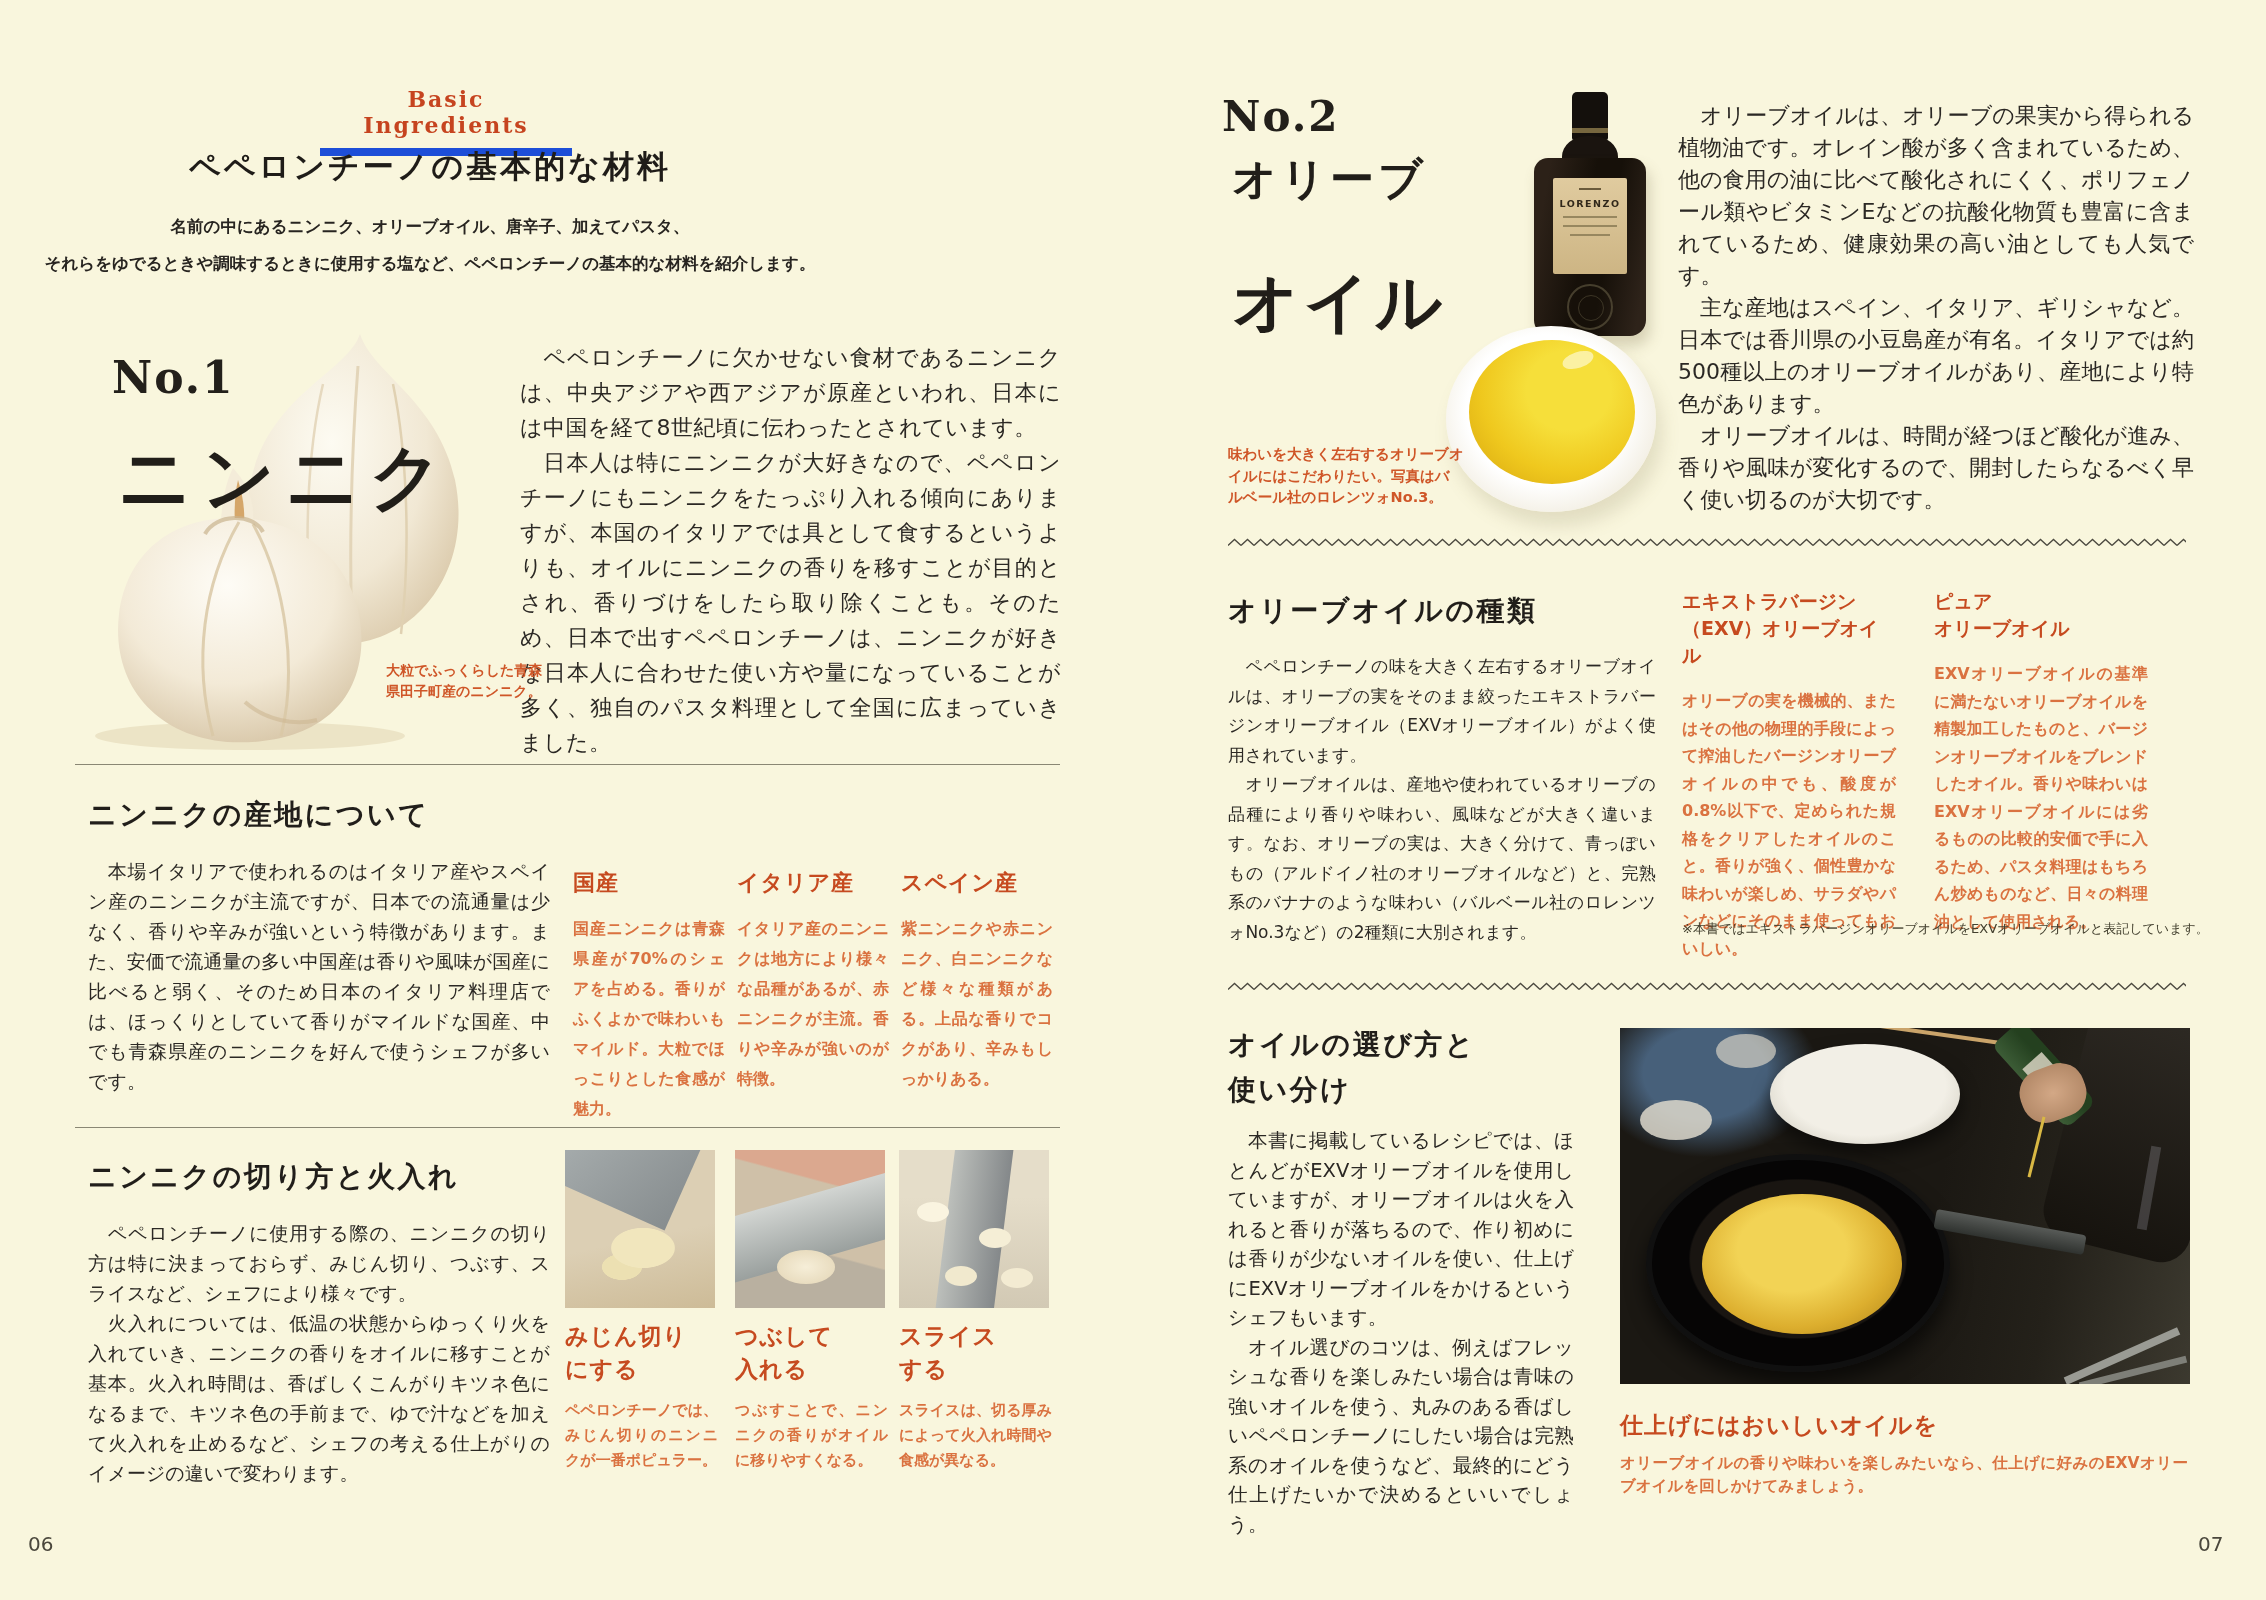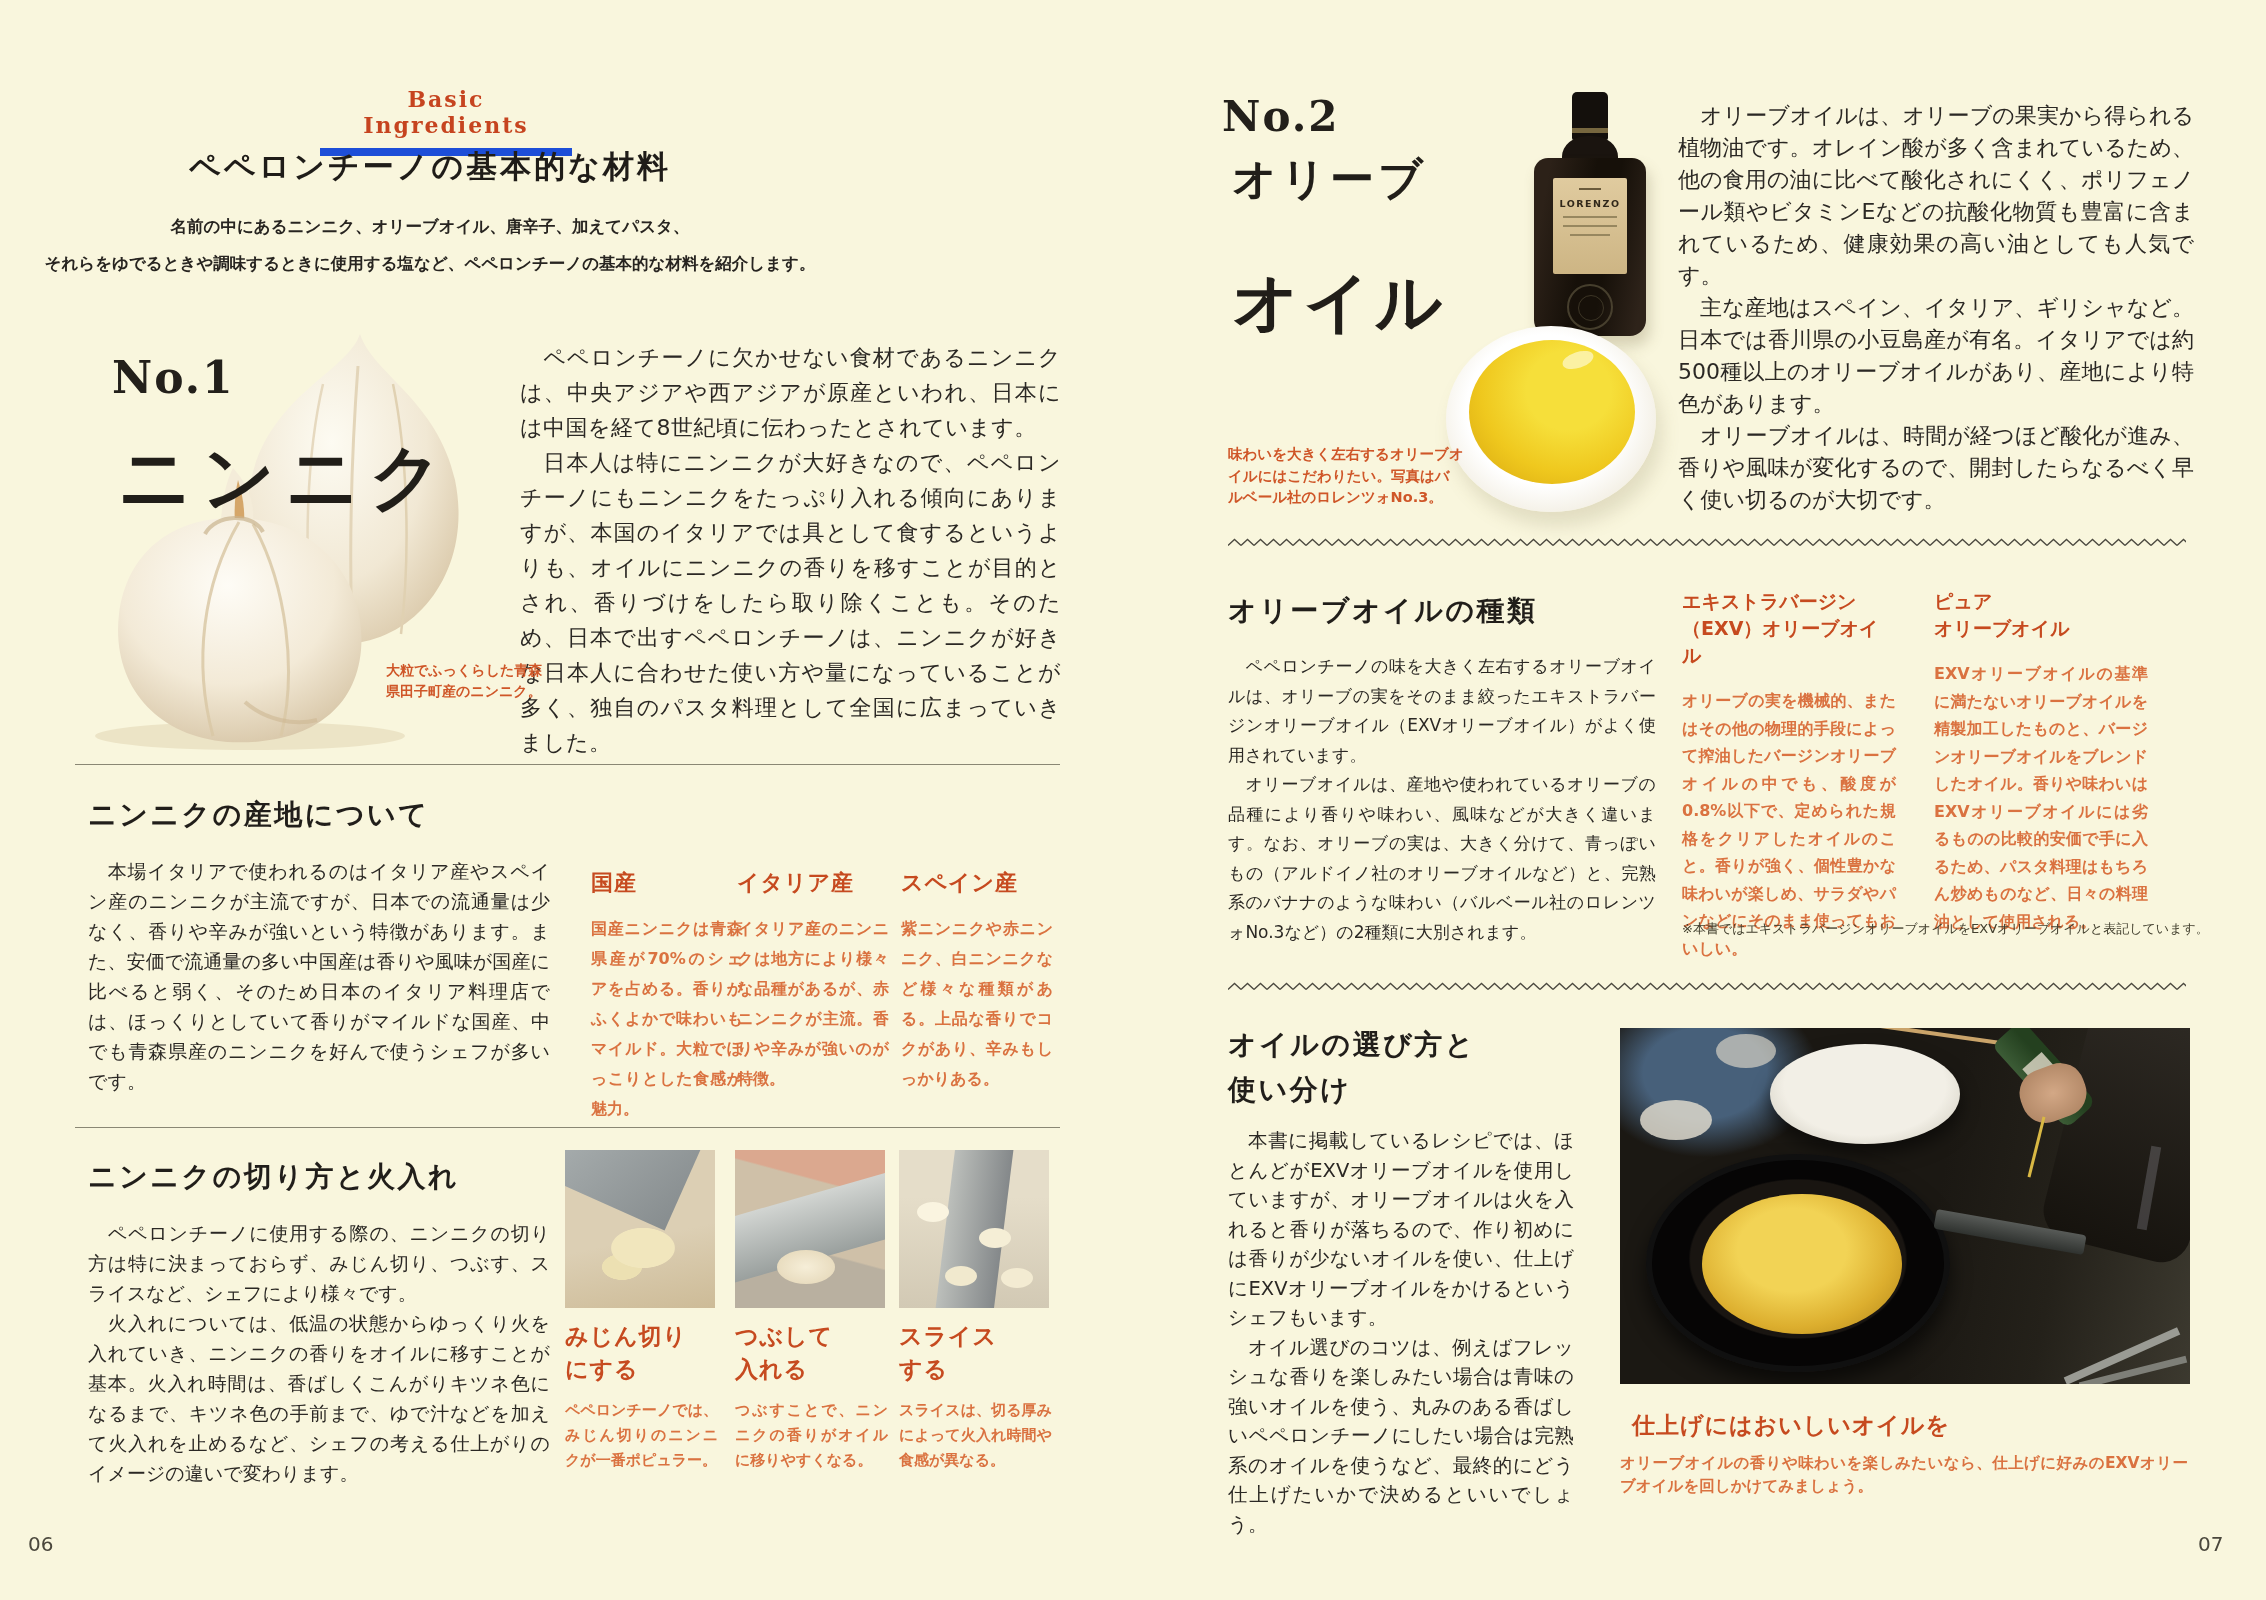--- a/index.html
+++ b/index.html
@@ -37,21 +37,21 @@
 
   .sec-h { position:absolute; font-size:28px; font-weight:800; letter-spacing:2.5px; color:#211e1a; }
   .origin-h { left:88px; top:796px; }
   .sec-body { position:absolute; left:88px; width:462px; }
   .sec-body p { font-size:19px; line-height:30px; }
   .origin-body { top:856px; }
 
   .ocol { position:absolute; top:868px; width:152px; }
   .ocol h4 { font-size:22px; font-weight:800; color:#c64a1f; margin:0 0 16px 0; letter-spacing:1px; }
   .ocol p { font-size:16px; line-height:30px; color:#da7240; font-weight:600; text-align:justify; }
-  .ocol1 { left:591px; } .ocol2 { left:737px; } .ocol3 { left:901px; }
+  .ocol1 { left:573px; } .ocol2 { left:737px; } .ocol3 { left:901px; }
 
   .cutting-h { left:88px; top:1158px; }
   .cutting-body { top:1218px; }
 
   .mphoto { position:absolute; top:1150px; width:150px; height:158px; overflow:hidden; }
   .mp1 { left:565px;
     background:
       radial-gradient(ellipse 54px 34px at 52% 62%, #f1e6bd 0 58%, rgba(241,230,189,0) 60%),
       radial-gradient(ellipse 34px 22px at 38% 74%, #ece0b2 0 58%, rgba(236,224,178,0) 60%),
       linear-gradient(168deg,#c2b9a8 0 14%,#dccfb4 15% 55%,#cdbb97 100%); }
@@ -157,21 +157,21 @@
   .ck-pasta { left:82px; top:166px; width:200px; height:140px; border-radius:50%;
               background:radial-gradient(ellipse at 45% 40%, #f2d355 0 35%, #dcae2e 65%, #a97c14 100%); }
   .ck-handle{ left:314px; top:194px; width:152px; height:20px; border-radius:4px;
               background:linear-gradient(#585b58,#2f322f); transform:rotate(10deg); }
   .ck-tongs { right:6px; bottom:24px; width:124px; height:8px; background:#9a9b94; transform:rotate(-24deg); }
   .ck-tongs2{ right:2px; bottom:8px; width:110px; height:7px; background:#7e7f78; transform:rotate(-14deg); }
   .ck-red   { right:0; top:0; width:26px; height:50px; background:#7e1f16; }
   .ck-steam { right:36px; top:118px; width:10px; height:84px; background:rgba(200,200,212,.22); transform:rotate(10deg); }
 
   .finish-title { position:absolute; left:1620px; top:1410px; font-size:23px; font-weight:800;
-                  letter-spacing:1px; color:#c64a1f;margin-left:12px; }
+                  letter-spacing:1px; color:#c64a1f; }
   .finish-text  { position:absolute; left:1620px; top:1452px; width:568px; font-size:15.5px;
                   line-height:23px; color:#da7240; font-weight:600; text-align:justify; }
 
   .pageno { position:absolute; top:1532px; font-size:20px; color:#4a473c; }
   .pageno.l { left:28px; } .pageno.r { left:2198px; }
 </style>
 </head>
 <body>
 
 <div class="canvas">

